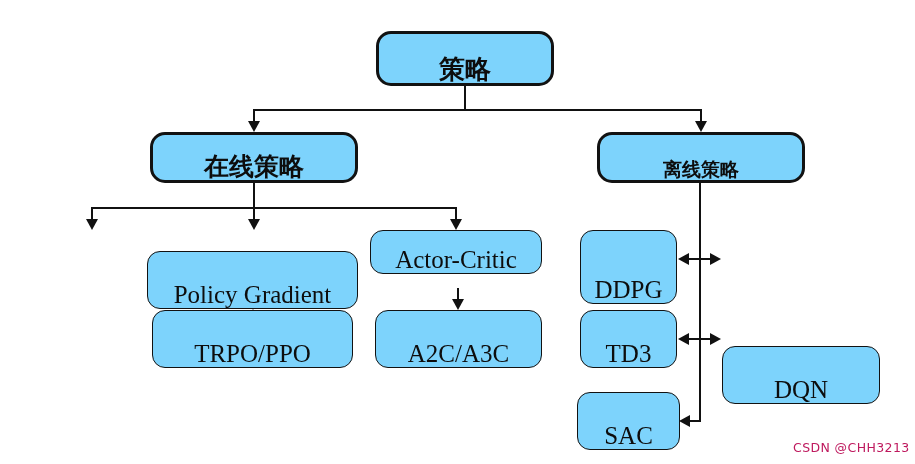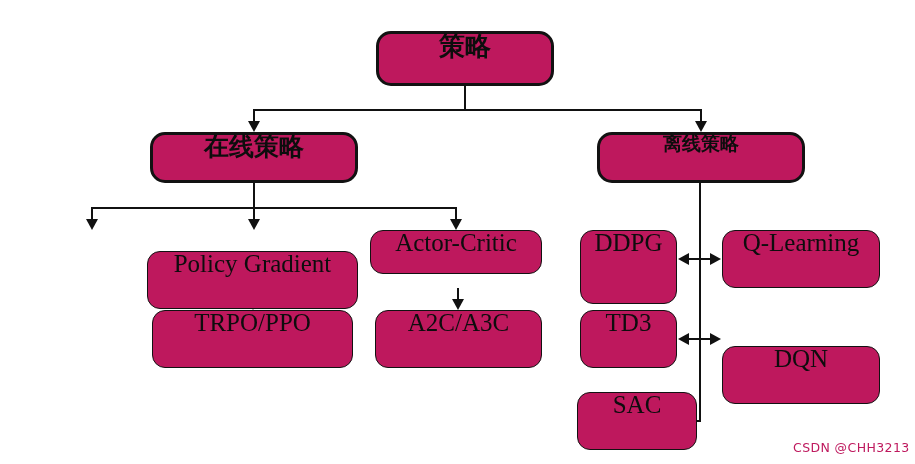--- a/index.html
+++ b/index.html
@@ -12,23 +12,23 @@
     width: 915px;
     height: 464px;
     background: #ffffff;
     overflow: hidden;
     font-family: "Liberation Serif", "DejaVu Serif", serif;
   }
   .node {
     position: absolute;
     box-sizing: border-box;
     display: flex;
-    align-items: flex-start;
+    align-items: flex-end;
     justify-content: center;
-    background: #be185d;
+    background: #7dd3fc;
     border: 1.6px solid #121212;
     border-radius: 13px;
     color: #0d0d0d;
     line-height: 1;
     white-space: nowrap;
     z-index: 3;
   }
   .node.thick {
     border-width: 3.4px;
     border-radius: 15px;
@@ -149,31 +149,28 @@
   </div>
 
   <div class="node" style="left:375px; top:310px; width:167px; height:58px; font-size:25px;">
     <span class="label">A2C/A3C</span>
   </div>
 
   <div class="node" style="left:580px; top:230px; width:97px; height:74px; font-size:25px;">
     <span class="label">DDPG</span>
   </div>
 
-  <div class="node" style="left:722px; top:230px; width:158px; height:58px; font-size:25px;">
-    <span class="label">Q-Learning</span>
-  </div>
 
   <div class="node" style="left:580px; top:310px; width:97px; height:58px; font-size:25px;">
     <span class="label">TD3</span>
   </div>
 
   <div class="node" style="left:722px; top:310px; width:158px; height:58px; font-size:25px;margin-top:36px;">
     <span class="label">DQN</span>
   </div>
 
-  <div class="node" style="left:577px; top:392px; width:120px; height:58px; font-size:25px;">
+  <div class="node" style="left:577px; top:392px; width:103px; height:58px; font-size:25px;">
     <span class="label">SAC</span>
   </div>
 
   <div class="watermark" style="left:793px; top:440px;">CSDN @CHH3213</div>
 
 </div>
 
 </body></html>

